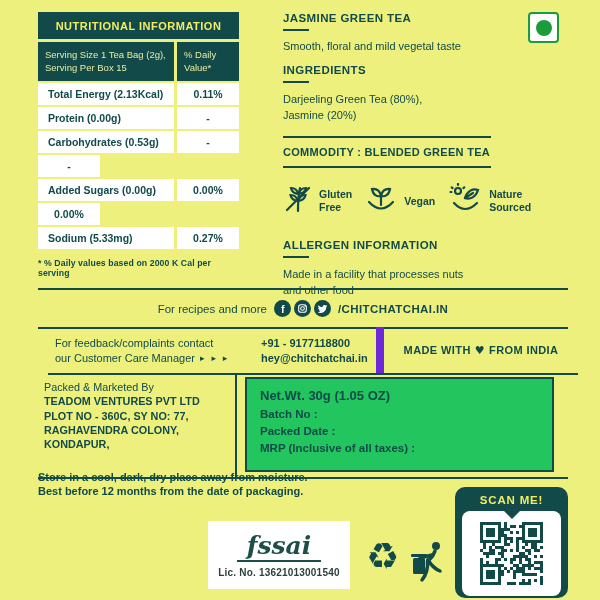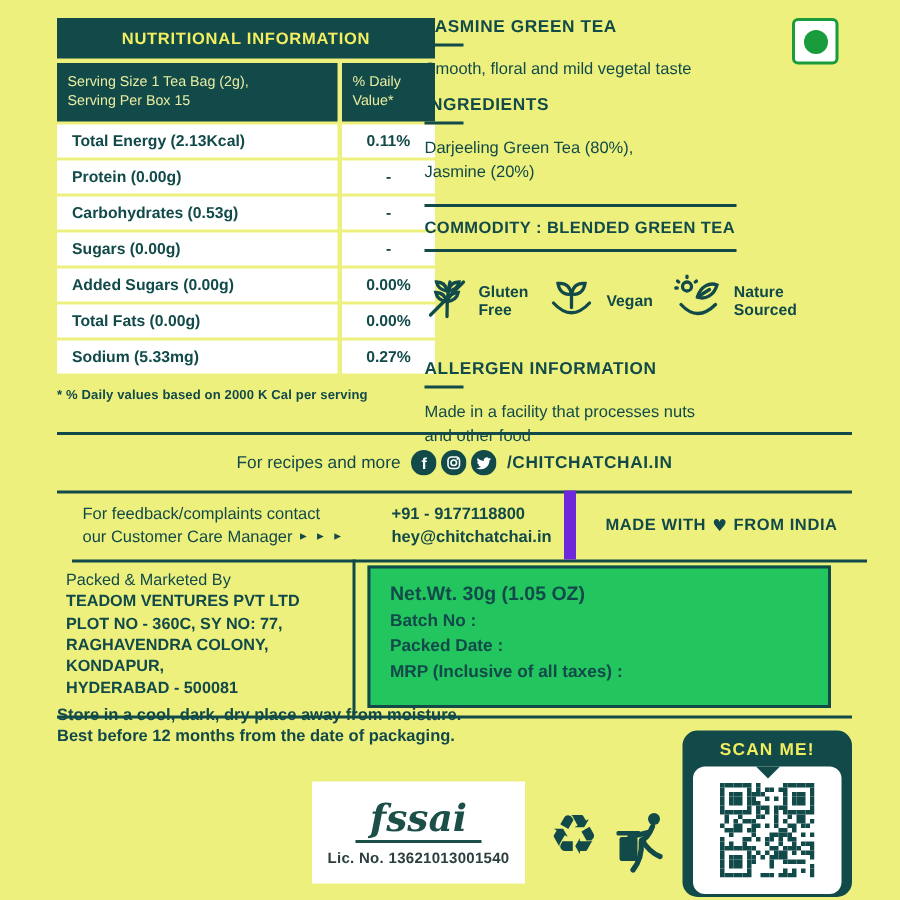--- a/index.html
+++ b/index.html
@@ -3,21 +3,21 @@
 <meta charset="utf-8">
 <style>
   html,body{margin:0;padding:0;}
   body{
     width:600px;height:600px;position:relative;overflow:hidden;
     background:#edf07c;color:#124a4a;
     font-family:"Liberation Sans",sans-serif;
   }
   .glyph{font-family:"DejaVu Sans",sans-serif;}
   
-  .nut{position:absolute;left:38px;top:12px;width:252px;}
+  .nut{position:absolute;left:38px;top:12px;width:201px;}
   .nut-title{background:#124a4a;color:#f2ee5f;font-weight:700;font-size:11px;
     letter-spacing:.5px;text-align:center;padding:8px 0 7px;}
   .nut-sub{display:flex;gap:3px;margin-top:3px;}
   .nut-sub-cell{background:#124a4a;color:#e9eca0;font-size:9.5px;font-weight:400;
     padding:6px 7px;line-height:1.4;white-space:pre-line;}
   .nut-sub-cell.left{flex:1;}
   .nut-sub-cell.right{width:48px;}
   .nut-row{display:flex;gap:3px;margin-top:2px;}
   .nut-cell{background:#ffffff;font-size:10.5px;font-weight:700;padding:5px 0;}
   .nut-cell.label{flex:1;padding-left:10px;}
@@ -100,29 +100,27 @@
   </div>
   <div class="nut-row">
     <div class="nut-cell label">Protein (0.00g)</div>
     <div class="nut-cell value">-</div>
   </div>
   <div class="nut-row">
     <div class="nut-cell label">Carbohydrates (0.53g)</div>
     <div class="nut-cell value">-</div>
   </div>
   <div class="nut-row">
-    <div class="nut-cell label">Sugars (0.00g)</div>
     <div class="nut-cell value">-</div>
   </div>
   <div class="nut-row">
     <div class="nut-cell label">Added Sugars (0.00g)</div>
     <div class="nut-cell value">0.00%</div>
   </div>
   <div class="nut-row">
-    <div class="nut-cell label">Total Fats (0.00g)</div>
     <div class="nut-cell value">0.00%</div>
   </div>
   <div class="nut-row">
     <div class="nut-cell label">Sodium (5.33mg)</div>
     <div class="nut-cell value">0.27%</div>
   </div>
   <div class="nut-foot">* % Daily values based on 2000 K Cal per serving</div>
 </div>
 
 <div class="right-col">
@@ -237,21 +235,20 @@
   </div>
 </div>
 
 <div class="band-address">
   <div class="addr">
     <div class="addr-intro">Packed &amp; Marketed By</div>
     <div class="addr-line">TEADOM VENTURES PVT LTD</div>
     <div class="addr-line">PLOT NO - 360C, SY NO: 77,</div>
     <div class="addr-line">RAGHAVENDRA COLONY,</div>
     <div class="addr-line">KONDAPUR,</div>
-    <div class="addr-line">HYDERABAD - 500081</div>
   </div>
   <div class="pack-box">
     <div class="pack-net">Net.Wt. 30g (1.05 OZ)</div>
     <div class="pack-line">Batch No :</div>
     <div class="pack-line">Packed Date :</div>
     <div class="pack-line">MRP (Inclusive of all taxes) :</div>
   </div>
 </div>
 
 <div class="storage">

